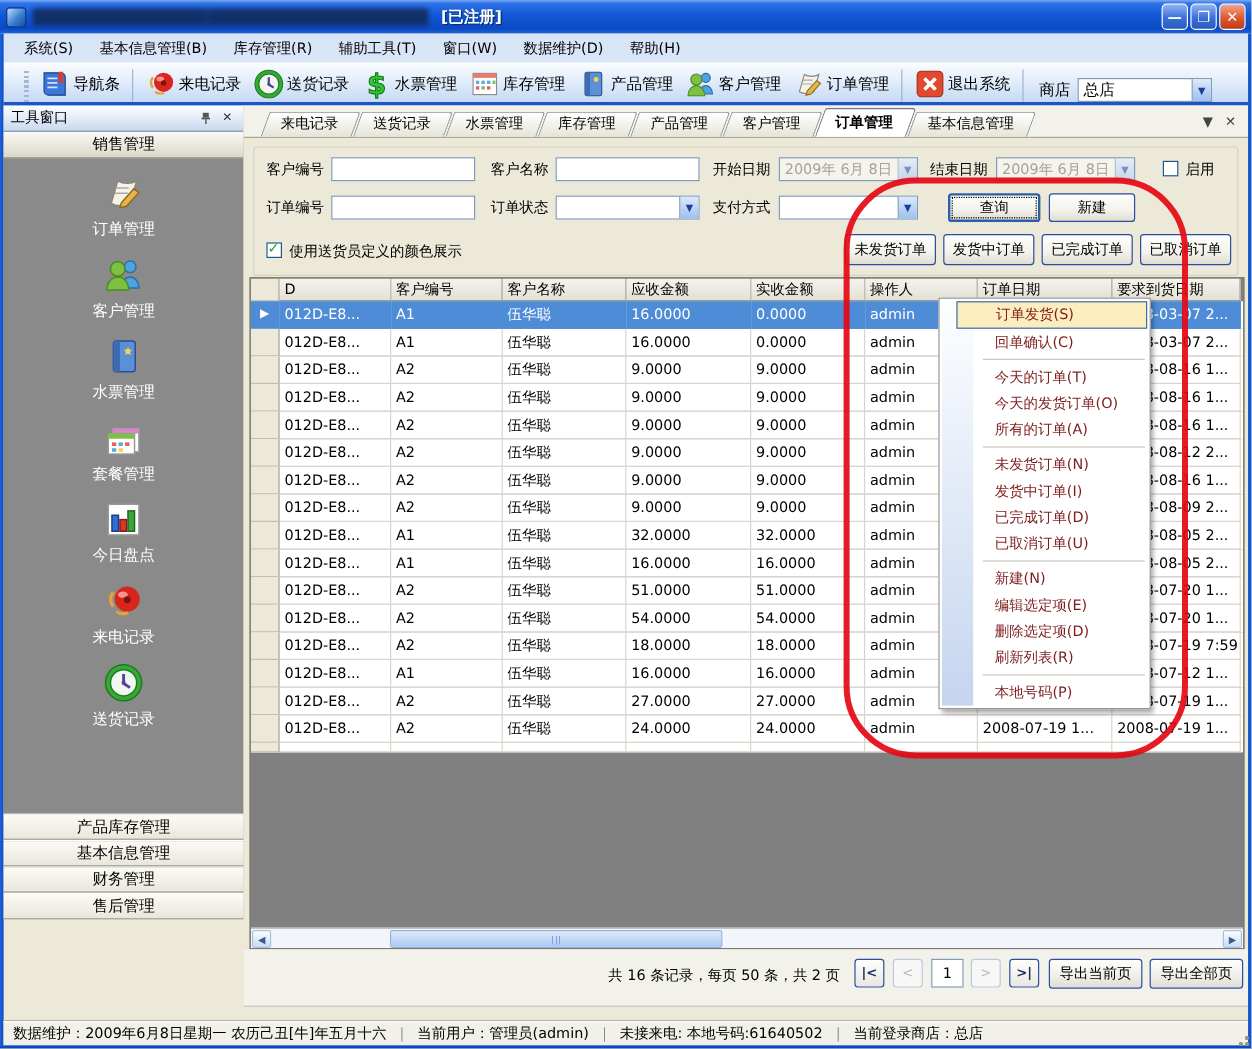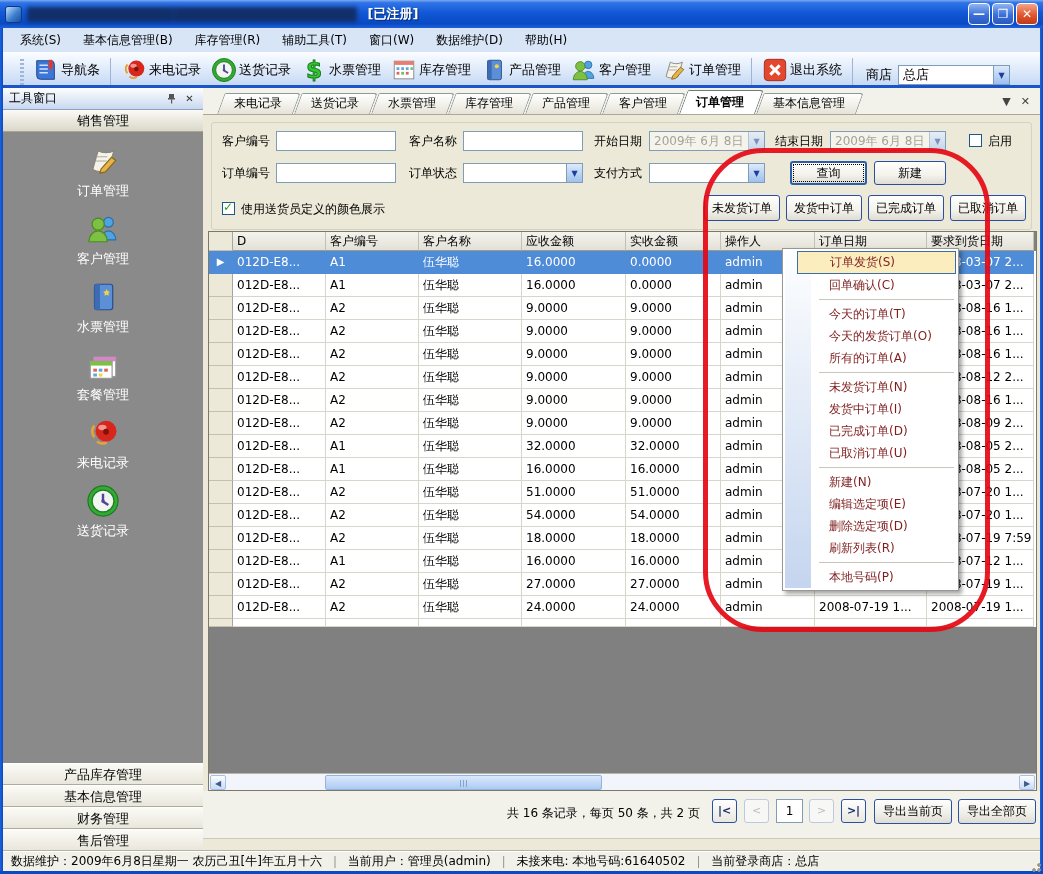--- a/index.html
+++ b/index.html
@@ -43,21 +43,21 @@
     background:linear-gradient(180deg,#DCE9FB,#9FC0EE); border-left:1px solid #7F9DB9;
     color:#1C3E9C; font-size:8px; }
 
   
   .frameL,.frameR { position:absolute; top:28px; width:3px; height:843px;
     background:linear-gradient(90deg,#1E63DC,#0A49C4); }
   .frameL { left:0; } .frameR { right:0; }
   .frameB { position:absolute; left:0; bottom:0; width:1043px; height:3px; background:#0A49C4; }
 
   
-  .sidebar { position:absolute; left:3px; top:88px; width:200px; height:763px; background:#8A8A8A; }
+  .sidebar { position:absolute; left:3px; top:88px; width:200px; height:678px; background:#8A8A8A; }
   .toolwin-hdr { height:22px; background:linear-gradient(180deg,#FDFEFF,#C9D8EF);
     border-bottom:1px solid #8CA0C0; display:flex; align-items:center; padding:0 6px; }
   .toolwin-hdr .t { flex:1; }
   .twbtn { width:15px; height:15px; display:flex; align-items:center; justify-content:center;
     font-size:10px; color:#333; margin-left:3px; }
   .side-top { height:22px; background:linear-gradient(180deg,#FBFAF5,#DBD8C9);
     border-bottom:1px solid #A8A598; text-align:center; line-height:22px; font-size:13px; }
   .side-body { position:absolute; left:0; top:44px; right:0; bottom:89px; overflow:hidden; padding-top:12px; }
   .side-item { display:flex; flex-direction:column; align-items:center; margin-bottom:12px; }
   .side-item svg { width:34px; height:34px; }
@@ -364,20 +364,31 @@
                 <rect x="15" y="17" width="3" height="2.5"></rect>
               </g>
               <g fill="#5FA8DC">
                 <rect x="10.5" y="17" width="3" height="2.5"></rect>
                 <rect x="6" y="21" width="3" height="2.5"></rect>
               </g>
               <rect x="10.5" y="21" width="3" height="2.5" fill="#F4D34A"></rect>
             </svg>
           </span>
           <div class="lbl">套餐管理</div>
+        </div>
+        <div class="side-item">
+          <span style="display: inline-flex;">
+            <svg viewBox="0 0 28 28" width="34" height="34">
+              <rect x="3.5" y="3.5" width="21" height="21" fill="#fff" stroke="#999"></rect>
+              <rect x="6" y="11" width="4.5" height="11" fill="#2F6FD8" stroke="#1A3F8A"></rect>
+              <rect x="11.5" y="14" width="4.5" height="8" fill="#D8392F" stroke="#8A1A14"></rect>
+              <rect x="17" y="8" width="4.5" height="14" fill="#3FA53F" stroke="#1A6A1A"></rect>
+            </svg>
+          </span>
+          <div class="lbl">今日盘点</div>
         </div>
         <div class="side-item">
           <span style="display: inline-flex;">
             <svg viewBox="0 0 28 28" width="34" height="34">
               <path d="M7 8c-2.5 2.5-2.5 7 0 9.5" stroke="#E8A13C" stroke-width="2.2" fill="none"></path>
               <path d="M9 21c2.5 2 6 2 8 .8" stroke="#E8A13C" stroke-width="2.2" fill="none"></path>
               <circle cx="16.5" cy="12.5" r="8.6" fill="#D9261C"></circle>
               <ellipse cx="13.5" cy="9.5" rx="3.4" ry="2.2" fill="#F4968F"></ellipse>
               <circle cx="16.5" cy="13" r="2.4" fill="#7E120C"></circle>
             </svg>

